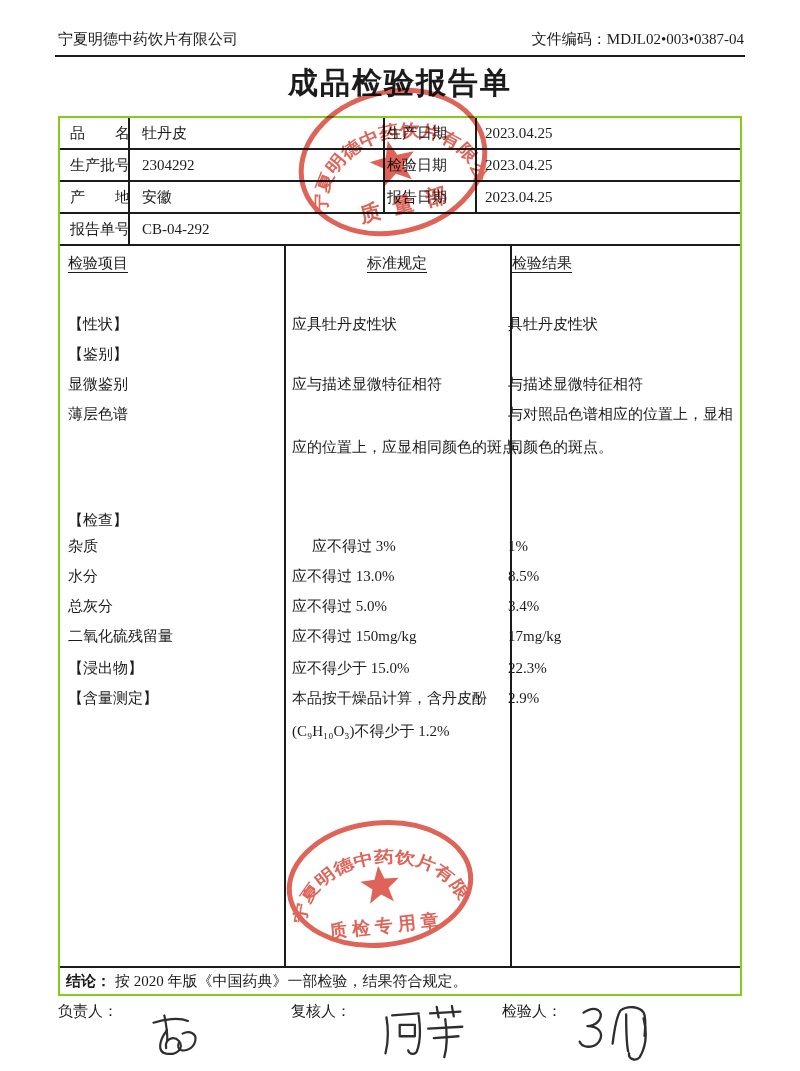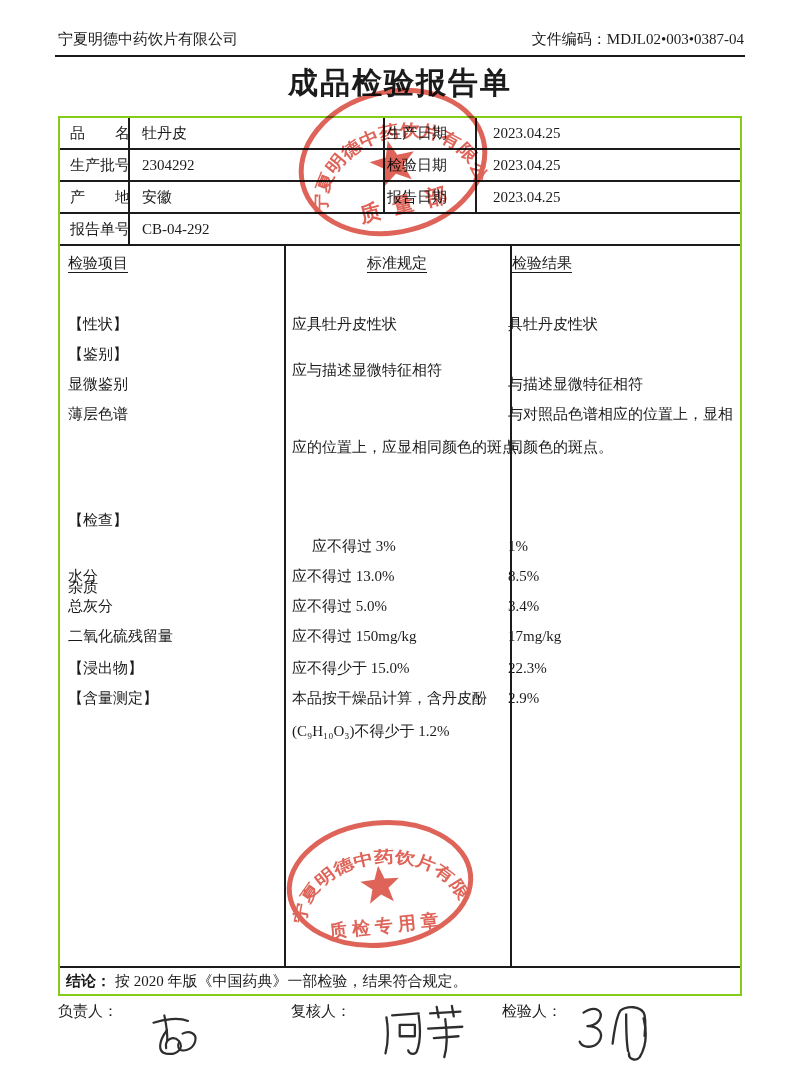--- a/index.html
+++ b/index.html
@@ -19,21 +19,21 @@
 
   
   .info-grid{position:absolute;left:0;top:0;width:680px;height:128px;display:grid;
              grid-template-columns:70px 255px 92px 263px;grid-auto-rows:32px;}
   .cell{box-sizing:border-box;border-bottom:2px solid #1b1b1b;display:flex;align-items:center;
         font-size:15px;white-space:nowrap;overflow:hidden;}
   .cell.br{border-right:2px solid #1b1b1b;}
   .cell.lbl{padding-left:10px;}
   .cell.val{padding-left:12px;}
   .cell.lbl2{padding-left:2px;}
-  .cell.val2{padding-left:16px;}
+  .cell.val2{padding-left:8px;}
   .cell.span3{grid-column:2/5;}
 
   
   .main-sec{position:absolute;left:0;top:128px;width:680px;height:720px;}
   .vline{position:absolute;top:0;height:100%;width:2px;background:#1b1b1b;}
   .v1{left:224px}.v2{left:450px}
   .mt-head{position:absolute;top:8px;font-size:15px;}
   .mt-head span{text-decoration:underline;text-underline-offset:4px;}
   .h0{left:8px;}
   .h1{left:226px;width:222px;text-align:center;}
@@ -100,28 +100,28 @@
       <div class="vline v2"></div>
       <div class="mt-head h0"><span>检验项目</span></div>
       <div class="mt-head h1"><span>标准规定</span></div>
       <div class="mt-head h2"><span>检验结果</span></div>
 
     <div class="tline c0" style="top: 66px;">【性状】</div>
         <div class="tline c1" style="top: 66px;">应具牡丹皮性状</div>
         <div class="tline c2" style="top: 66px;">具牡丹皮性状</div>
         <div class="tline c0" style="top: 96px;">【鉴别】</div>
         <div class="tline c0" style="top: 126px;">显微鉴别</div>
-        <div class="tline c1" style="top: 112px;">应与描述显微特征相符</div>
+        <div class="tline c1" style="top: 126px;">应与描述显微特征相符</div>
         <div class="tline c2" style="top: 126px;">与描述显微特征相符</div>
         <div class="tline c0" style="top: 156px;">薄层色谱</div>
         <div class="tline c1" style="top: 189px;">应的位置上，应显相同颜色的斑点。</div>
         <div class="tline c2" style="top: 156px;">与对照品色谱相应的位置上，显相</div>
         <div class="tline c2" style="top: 189px;">同颜色的斑点。</div>
         <div class="tline c0" style="top: 256px; margin-top: 6px;">【检查】</div>
-        <div class="tline c0" style="top: 288px; margin-top: 41px;">杂质</div>
+        <div class="tline c0" style="top: 288px;">杂质</div>
         <div class="tline c1" style="top: 288px; margin-left: 20px;">应不得过 3%</div>
         <div class="tline c2" style="top: 288px;">1%</div>
         <div class="tline c0" style="top: 318px;">水分</div>
         <div class="tline c1" style="top: 318px;">应不得过 13.0%</div>
         <div class="tline c2" style="top: 318px;">8.5%</div>
         <div class="tline c0" style="top: 348px;">总灰分</div>
         <div class="tline c1" style="top: 348px;">应不得过 5.0%</div>
         <div class="tline c2" style="top: 348px;">3.4%</div>
         <div class="tline c0" style="top: 378px;">二氧化硫残留量</div>
         <div class="tline c1" style="top: 378px;">应不得过 150mg/kg</div>

